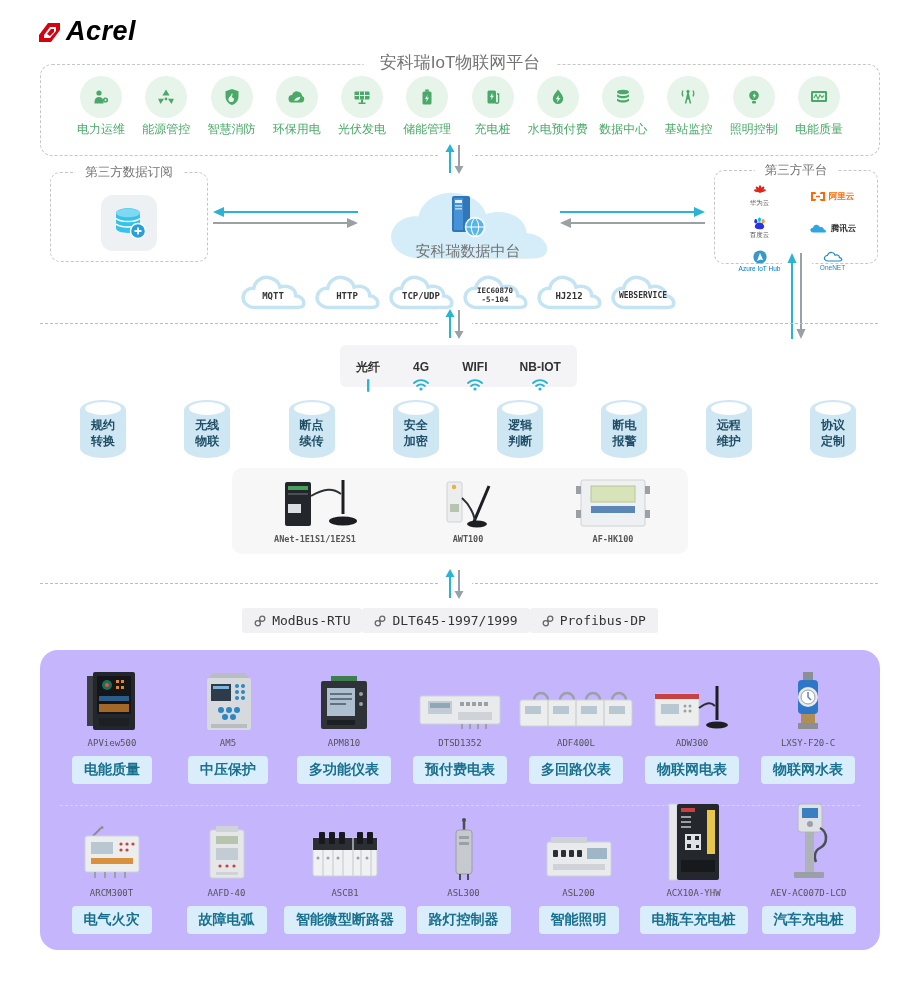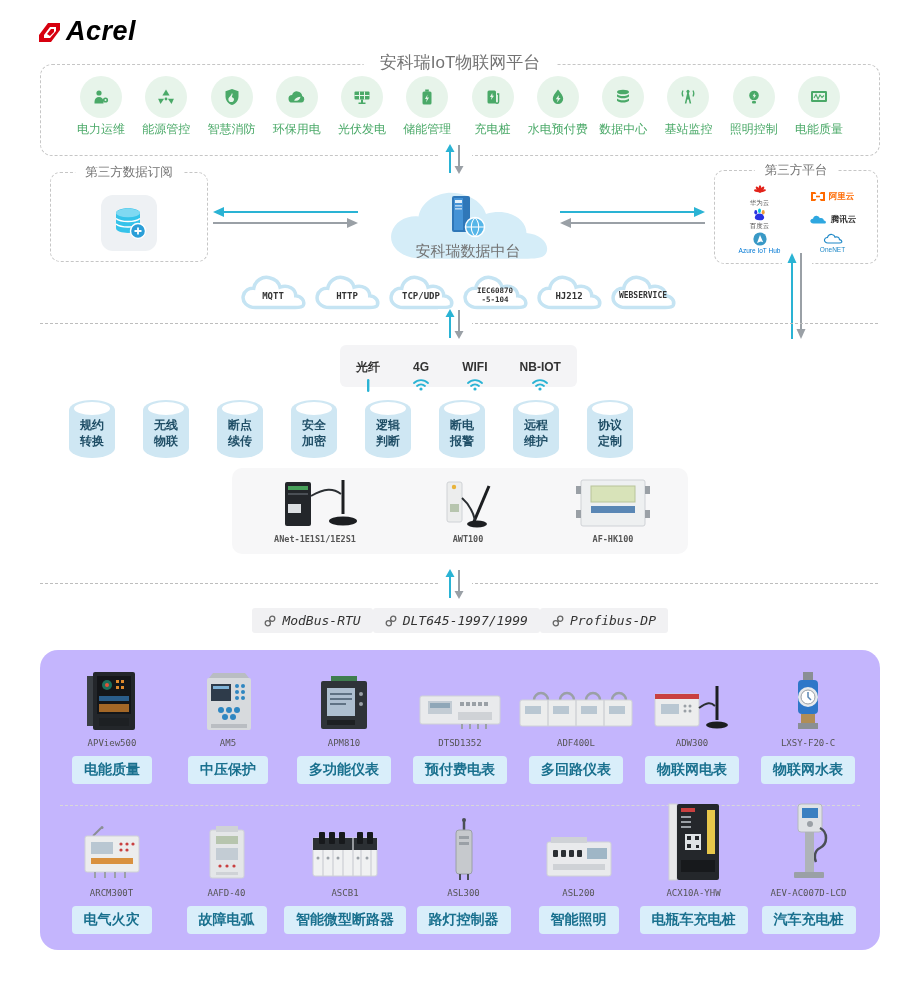--- a/index.html
+++ b/index.html
@@ -19,21 +19,21 @@
 
   
   .app-row{position:absolute;left:30px;right:30px;top:11px;display:flex;justify-content:space-between;}
   .app{width:60px;display:flex;flex-direction:column;align-items:center;}
   .app-c{width:42px;height:42px;border-radius:50%;background:#e7f4ea;display:flex;align-items:center;justify-content:center;}
   .app-l{margin-top:3px;font-size:12px;color:#4aa968;white-space:nowrap;}
 
   
   .db-chip{width:56px;height:56px;margin:22px auto 0;background:#eef1f4;border-radius:12px;
            display:flex;align-items:center;justify-content:center;}
-  .plat-grid{display:grid;grid-template-columns:1fr 1fr;padding:14px 8px 4px;row-gap:0;}
+  .plat-grid{display:grid;grid-template-columns:1fr 1fr;padding:14px 8px 4px;row-gap:9px;}
   .plat{display:flex;flex-direction:column;align-items:center;justify-content:center;height:23px;gap:1px;}
   .plat.row{flex-direction:row;gap:4px;}
   .plat-l{font-size:6.5px;color:#555;white-space:nowrap;}
   .plat-l.big{font-size:8.5px;font-weight:bold;}
   .c-ali{color:#ff6a00;} .c-tx{color:#333;} .c-az{color:#0078d4;} .c-on{color:#1e88c7;}
 
   
   .cloud-main{position:absolute;left:378px;top:182px;width:180px;height:92px;}
   .cloud-main .art{position:absolute;inset:0;}
   .cloud-main .srv{position:absolute;left:66px;top:12px;}
@@ -49,35 +49,35 @@
   .divider{position:absolute;height:0;border-top:1px dashed #bdbdbd;}
   .vpair{position:absolute;background:#fff;padding:0 4px;}
 
   
   .conn-box{position:absolute;left:340px;top:345px;width:237px;height:42px;background:#f4f4f6;border-radius:6px;
             display:flex;justify-content:space-around;align-items:center;}
   .conn{display:flex;flex-direction:column;align-items:center;gap:2px;}
   .conn-l{font-size:12px;font-weight:bold;color:#333;margin-top:19px;}
 
   
-  .cyl-row{position:absolute;left:69px;top:400px;width:776px;display:flex;gap:28px;}
+  .cyl-row{position:absolute;left:80px;top:400px;width:776px;display:flex;justify-content:space-between;gap:28px;}
   .cyl{position:relative;width:46px;height:58px;background:#cfe7f3;border-radius:23px/10px;}
   .cyl::before{content:"";position:absolute;left:5px;top:2px;width:36px;height:13px;background:#fff;border-radius:50%;}
   .cyl span{position:absolute;top:18px;left:9px;right:9px;text-align:center;font-size:12px;font-weight:bold;
             color:#1f4e66;line-height:1.3;word-break:break-all;}
 
   
   .gw-box{position:absolute;left:232px;top:468px;width:456px;height:86px;background:#f7f7f8;border-radius:10px;
           display:flex;justify-content:space-around;align-items:flex-start;padding-top:8px;box-sizing:border-box;}
   .gw{display:flex;flex-direction:column;align-items:center;font-weight:bold;}
   .gw-img{height:52px;display:flex;align-items:flex-end;}
   .gw-l{margin-top:6px;font-size:8.5px;color:#555;}
 
   
-  .bus-row{position:absolute;left:232px;top:608px;width:436px;display:flex;justify-content:flex-end;font-style:italic;}
+  .bus-row{position:absolute;left:232px;top:608px;width:436px;display:flex;justify-content:center;}
   .bus{display:flex;align-items:center;gap:6px;background:#f1f1f3;border-radius:3px;padding:5px 12px;
        font-size:13px;color:#333;}
 
   
   .prod-box{position:absolute;left:40px;top:650px;width:840px;height:300px;background:#c4b5fd;border-radius:18px;}
   .prow{position:absolute;left:14px;right:14px;display:flex;justify-content:space-between;}
   .prow1{top:16px;} .prow2{top:166px;}
   .psep{position:absolute;top:155px;left:20px;right:20px;border-top:1px dashed #d8d8d8;}
   .prod{display:flex;flex-direction:column;align-items:center;flex:1;}
   .pimg{height:66px;display:flex;align-items:flex-end;justify-content:center;}

